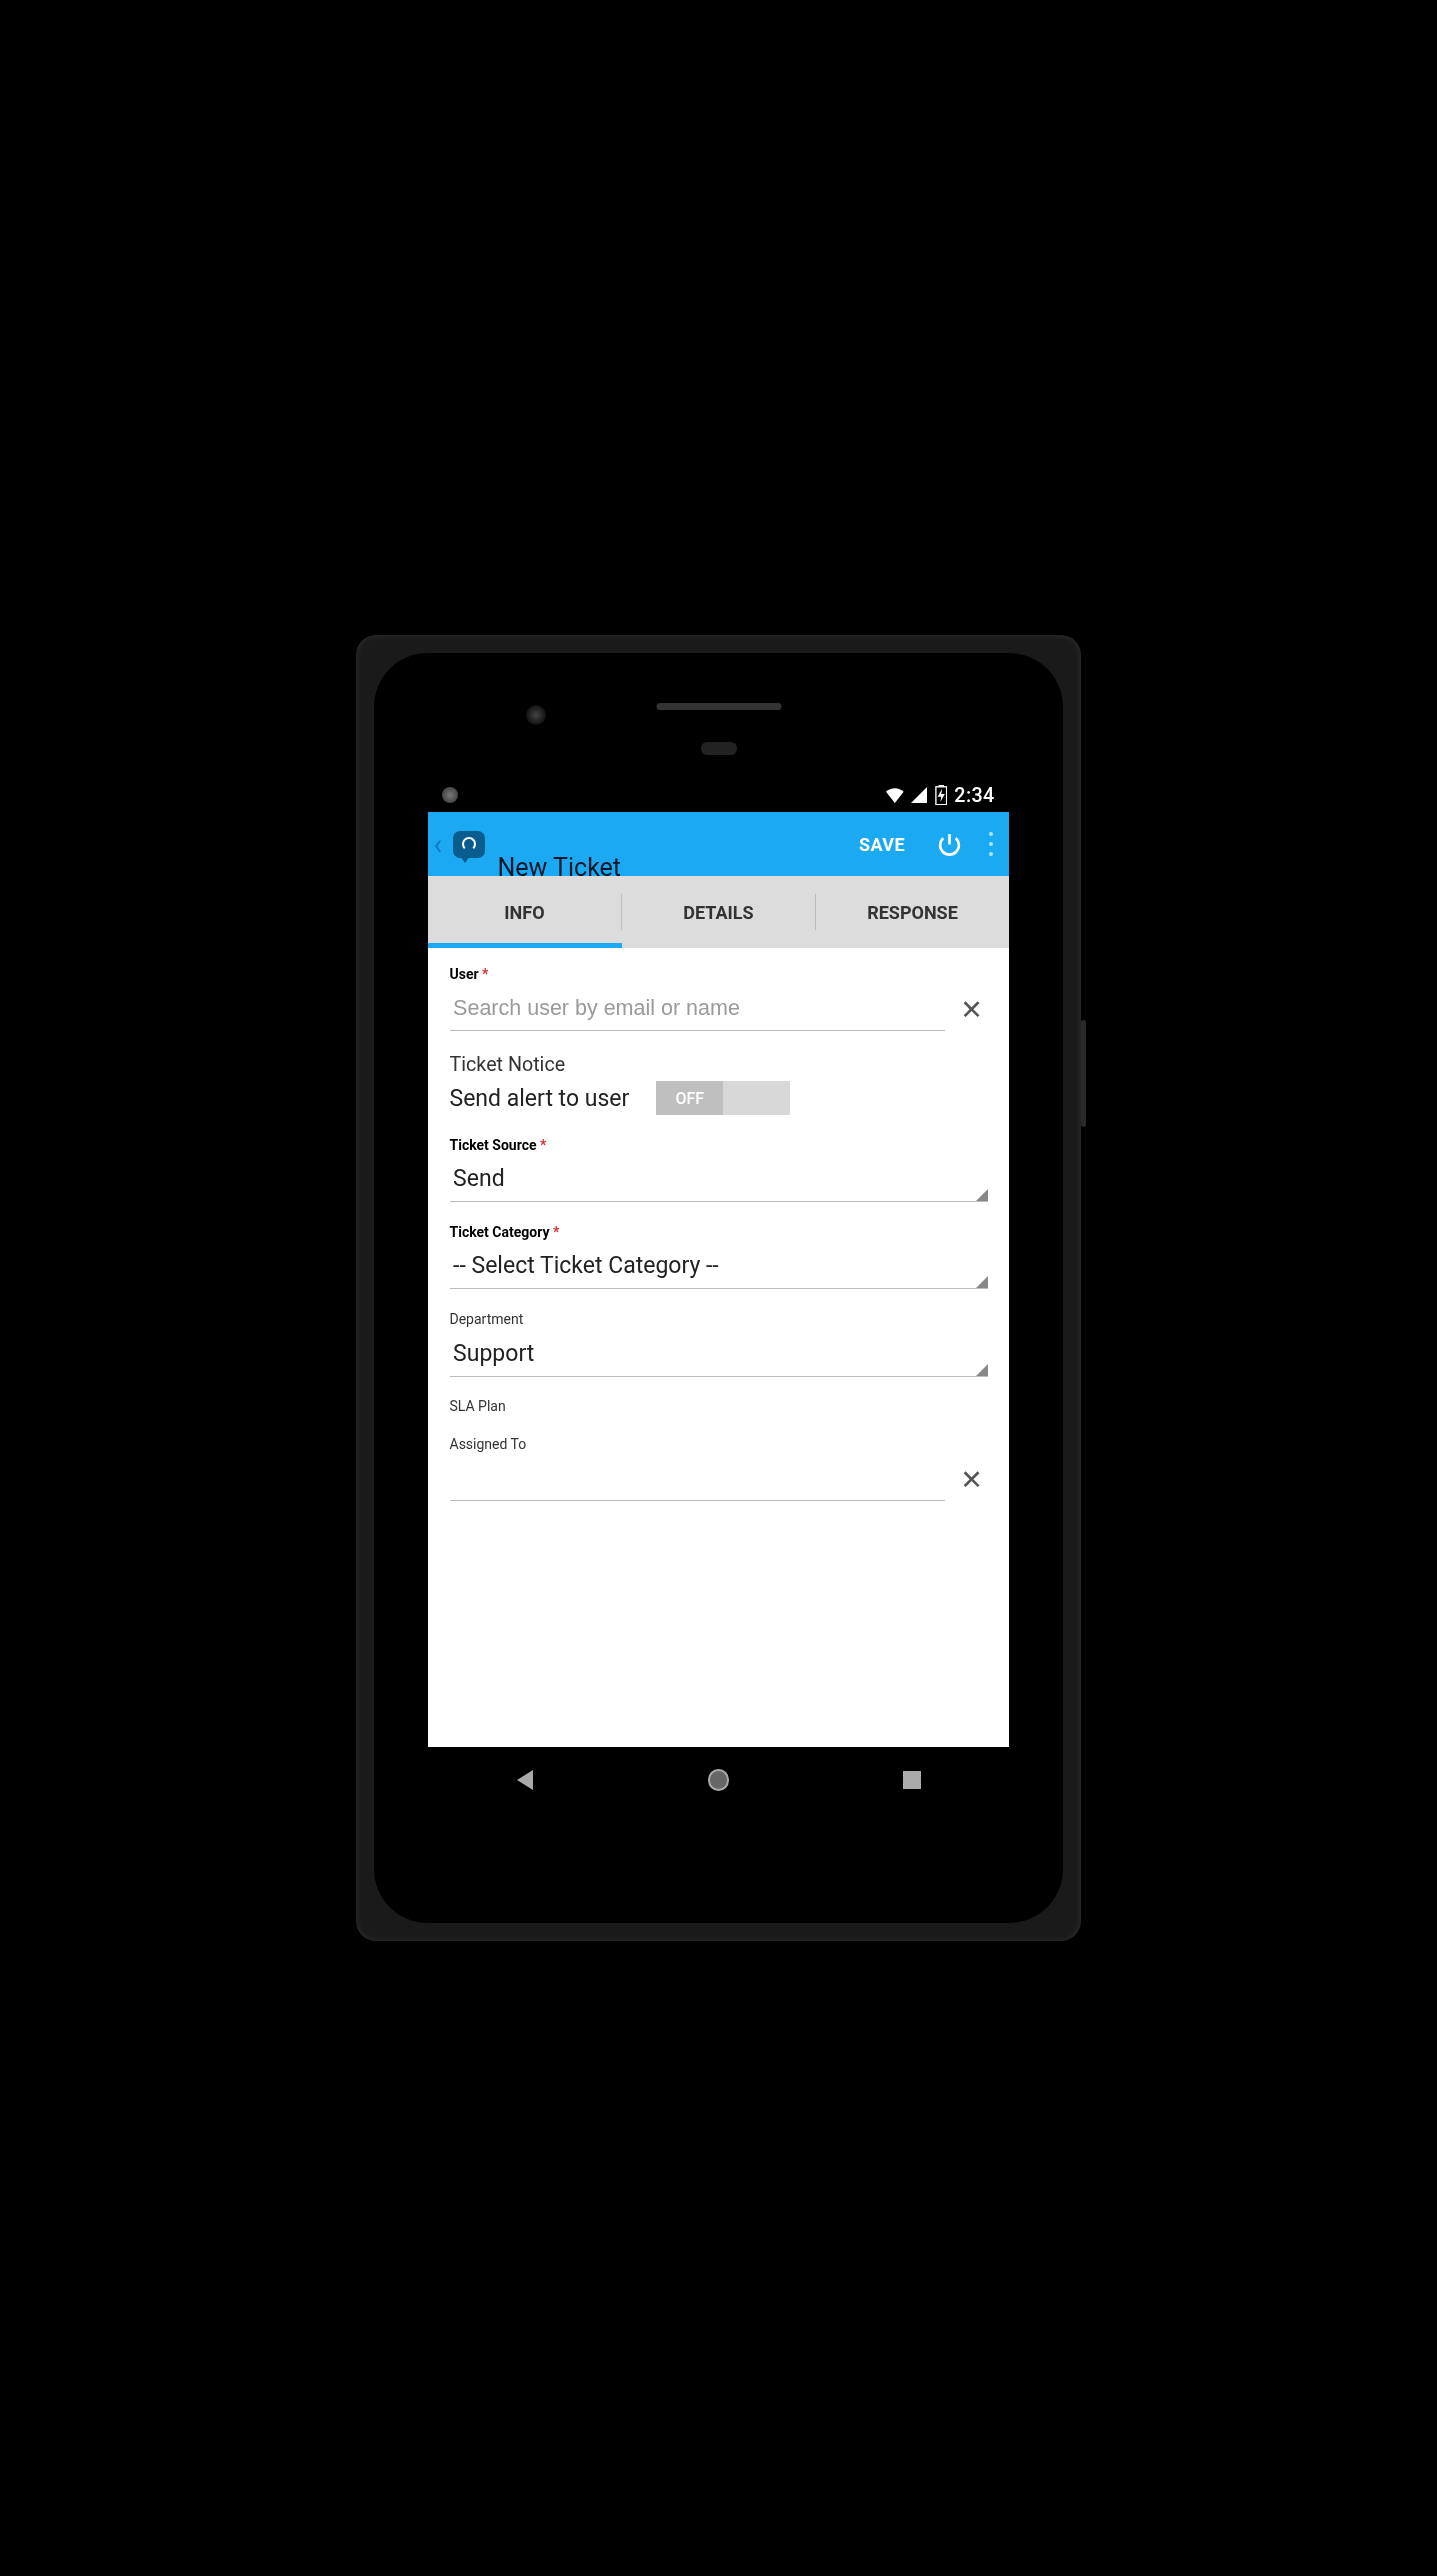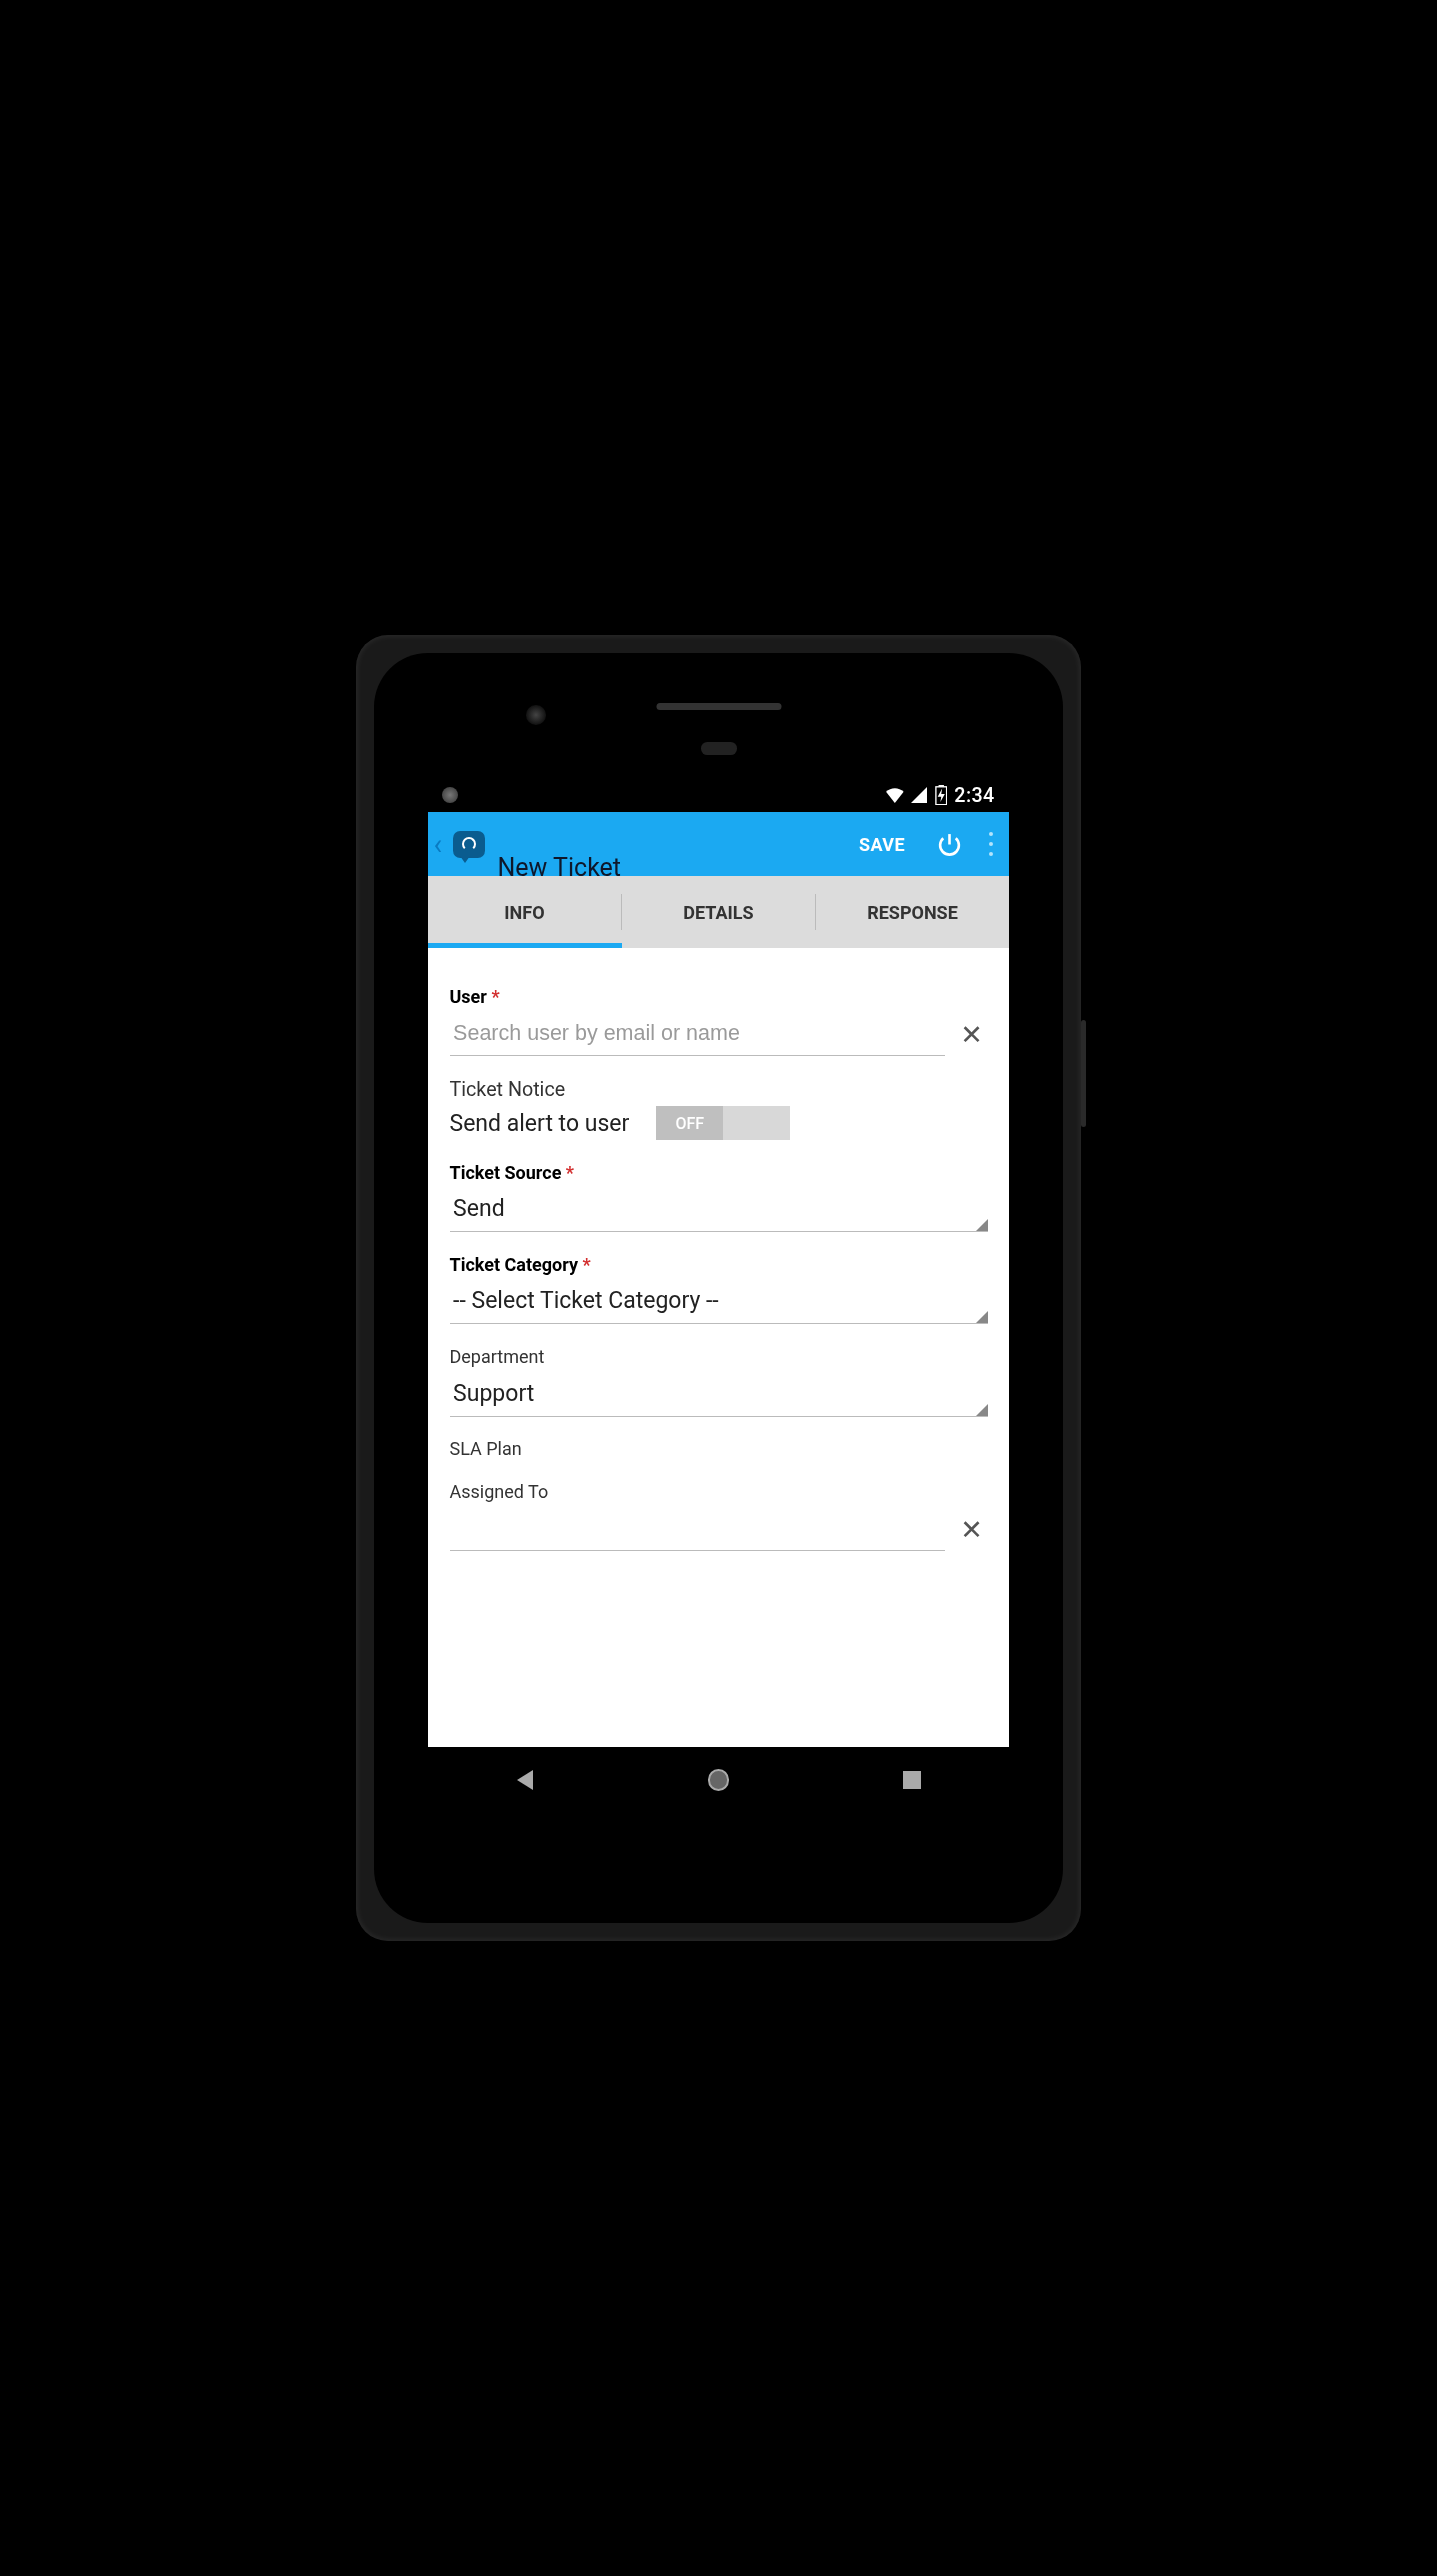--- a/index.html
+++ b/index.html
@@ -9,21 +9,21 @@
     height: 2576px;
     font-family: Roboto, "Helvetica Neue", Arial, sans-serif;
     display: flex;
     align-items: center;
     justify-content: center;
   }
   .phone-frame {
     width: 725px;
     height: 1306px;
     background: #1a1a1a;
-    border-radius: 32px;
+    border-radius: 20px;
     padding: 18px;
     position: relative;
     box-shadow: 0 0 36px rgba(0,0,0,0.8), inset 0 0 7.2px rgba(255,255,255,0.1);
   }
   .phone-inner {
     width: 100%;
     height: 100%;
     background: #000;
     border-radius: 54px;
     overflow: hidden;
@@ -193,25 +193,24 @@
     background: #1ba9f2;
   }
   .content {
     background: #fff;
     height: calc(100% - 34px - 64px - 57px - 66px);
     overflow-y: auto;
     padding: 18px 21.5px;
   }
   .field { margin-bottom: 21.5px; }
   .field-label {
-    font-size: 18px;
+    font-size: 14px;
     font-weight: 700;
     color: #000;
     margin-bottom: 7.2px;
-    margin-top: 20px;
   }
   .field-label.light { font-weight: 400; color: #333;}
   .required { color: #d32f2f; }
   .input-row {
     display: flex;
     align-items: center;
     gap: 10.7px;
   }
   .text-input {
     flex: 1;

